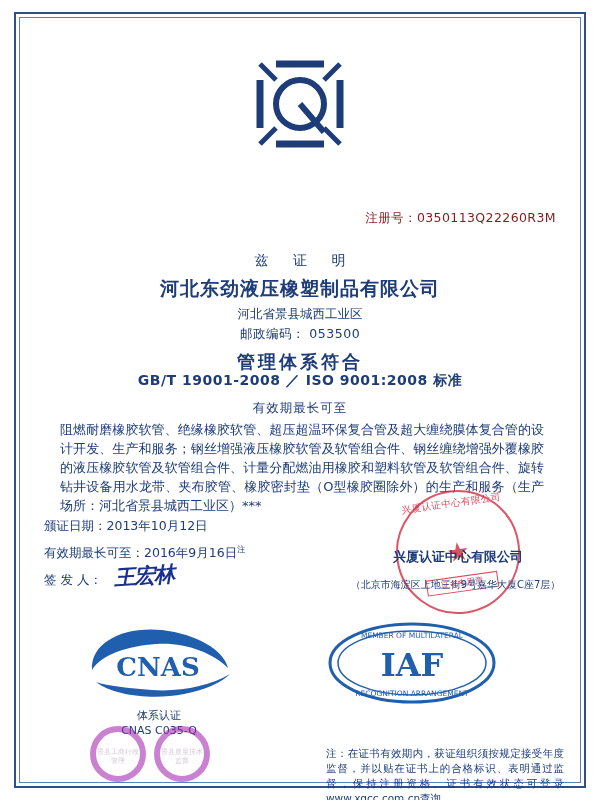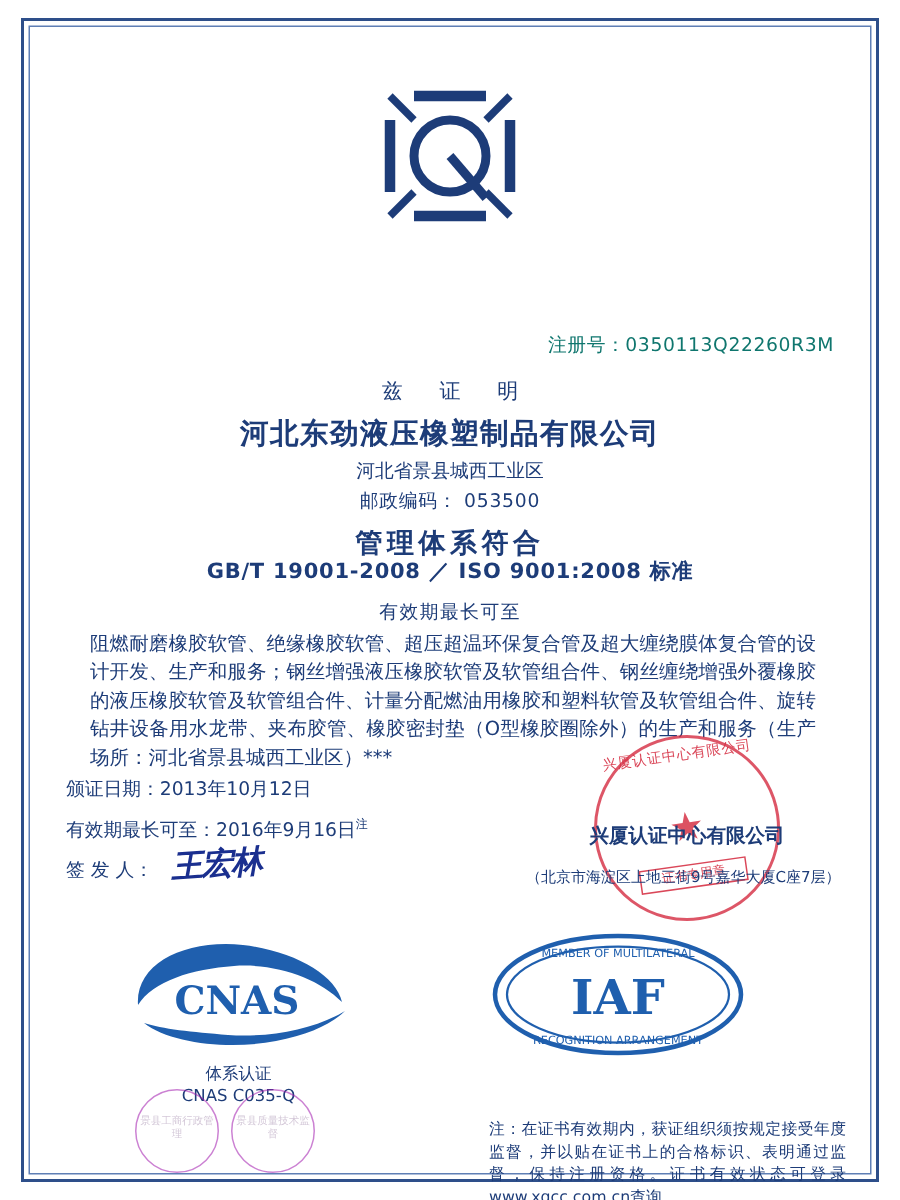--- a/index.html
+++ b/index.html
@@ -68,23 +68,23 @@
     font-family: "DejaVu Serif", "Liberation Serif", serif;
     font-size: 30px;
     font-weight: bold;
     letter-spacing: 2px;
     color: #1d3c78;
   }
 
   .reg-no {
     position: absolute;
     right: 16px;
-    top: 196px;
-    font-size: 12.5px;
-    color: #0f766e;
+    top: 184px;
+    font-size: 12.5px;
+    color: #7f1d1d;
     letter-spacing: 0.4px;
     margin-left: 40px;
   }
 
   .hereby {
     position: absolute;
     left: 0;
     right: 0;
     top: 226px;
     text-align: center;
@@ -320,21 +320,21 @@
     right: 8px;
     font-size: 10.5px;
     line-height: 15px;
     color: #1d3c78;
     text-align: justify;
   }
 
   
   .faint-seal {
     position: absolute;
-    border: 1px solid #a21caf;
+    border: 6px solid #a21caf;
     border-radius: 50%;
     opacity: 0.55;
     color: #b09ab8;
     font-size: 7px;
     text-align: center;
     box-sizing: border-box;
   }
   .faint-seal span {
     display: block;
     margin-top: 16px;

